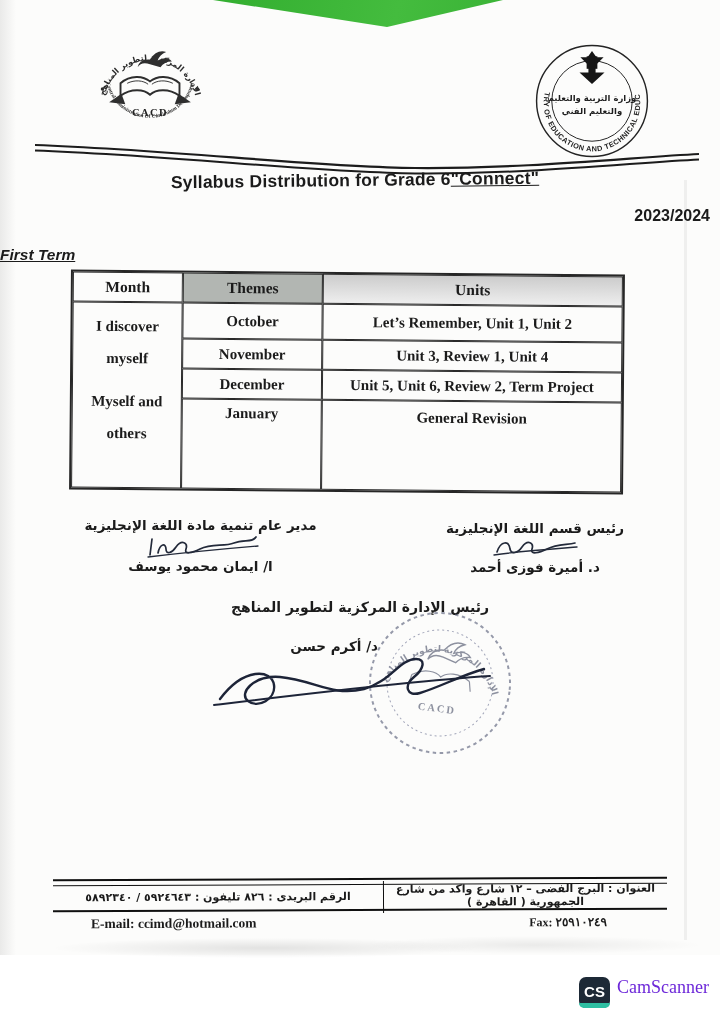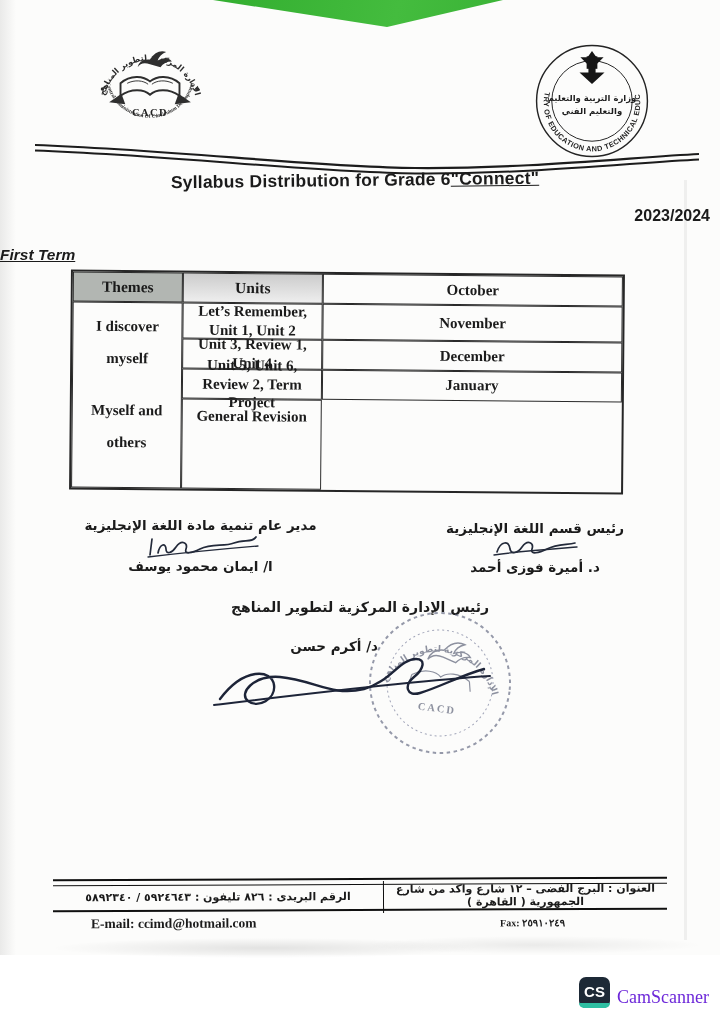--- a/index.html
+++ b/index.html
@@ -41,21 +41,21 @@
     grid-template-rows:30px 36px 30px 30px 90px;
     border:2px solid #262626;transform:rotate(0.5deg);box-sizing:content-box;}
   .cell{border:1px solid #2a2a2a;display:flex;align-items:center;justify-content:center;
         font-weight:bold;font-size:15px;text-align:center;line-height:1.25;}
   .cell.head{font-size:15.5px;}
   .head-themes{background:#b2b6b2;}
   .head-units{background:linear-gradient(to bottom,#cccccc,#eeeeee);}
   .cell.top{align-items:flex-start;padding-top:4px;}
   .themes-cell{grid-row:2/6;flex-direction:column;justify-content:flex-start;padding-top:8px;}
   .theme-block{width:92px;line-height:2.1;}
-  .theme-block.second{margin-top:21px;}
+  .theme-block.second{margin-top:12px;}
   .units-tall{align-items:flex-start;padding-top:7px;}
 
   
   .sig-block{text-align:center;direction:rtl;}
   .sig-title{font-size:13.5px;font-weight:bold;}
   .sig-name{font-size:13.5px;font-weight:bold;}
   .sig-right{left:420px;top:520px;width:230px;}
   .sig-left{left:78px;top:517px;width:245px;}
   .scribble{display:block;margin:-2px auto -3px auto;}
 
@@ -71,24 +71,24 @@
     border-top:2px solid #101010;border-bottom:1.5px solid #101010;transform:rotate(-0.25deg);}
   .f-row1{left:53px;top:884px;width:614px;height:26px;display:flex;direction:rtl;
           align-items:center;transform:rotate(-0.25deg);}
   .f-addr{width:284px;border-left:1.5px solid #101010;box-sizing:border-box;text-align:center;
           font-size:11px;font-weight:bold;padding:2px 2px 4px 2px;}
   .f-postal{width:330px;text-align:center;font-size:11px;font-weight:bold;padding-bottom:2px;}
   .f-rule-mid{left:53px;top:909px;width:614px;height:2px;background:#101010;transform:rotate(-0.25deg);}
   .f-row2{left:53px;top:915px;width:614px;display:flex;justify-content:space-between;
           align-items:center;font-weight:bold;transform:rotate(-0.25deg);}
   .f-email{margin-left:38px;font-size:13.5px;}
-  .f-fax{margin-right:102px;font-size:10px;text-align:right;}
-
-  
-  .cs-wrap{left:579px;top:977px;display:flex;align-items:flex-end;gap:7px;}
+  .f-fax{margin-right:60px;font-size:12px;text-align:right;}
+
+  
+  .cs-wrap{left:579px;top:977px;display:flex;align-items:flex-start;gap:7px;}
   .cs-box{width:31px;height:31px;border-radius:7px;background:#1d2936;position:relative;
           display:flex;align-items:center;justify-content:center;}
   .cs-box .cs-txt{color:#ffffff;font-weight:bold;font-size:15px;font-family:"Liberation Sans",sans-serif;
                   margin-top:-3px;}
   .cs-strip{position:absolute;bottom:0;left:0;width:100%;height:5px;background:#2ebfa2;
             border-radius:0 0 7px 7px;}
   .cs-name{font-size:18px;color:#6d28d9;font-family:"Liberation Serif",serif;}
 
   svg text{font-weight:bold;}
 </style>
@@ -152,20 +152,21 @@
 
 <div class="abs title-line sans">
   <span>Syllabus Distribution for Grade 6</span><span class="title-quoted">"Connect"</span>
 </div>
 <div class="abs year-line sans">2023/2024</div>
 <div class="abs term-line sans">
   <span>First Term</span>
 </div>
 
 <div class="abs syl-table serif">
+  <div class="cell head">Month</div>
   <div class="cell head head-themes">Themes</div>
   <div class="cell head head-units">Units</div>
 
   <div class="cell">October</div>
   <div class="cell themes-cell">
     <div class="theme-block">I discover myself</div>
     <div class="theme-block second">Myself and others</div>
   </div>
   <div class="cell">Let’s Remember, Unit 1, Unit 2</div>
 

